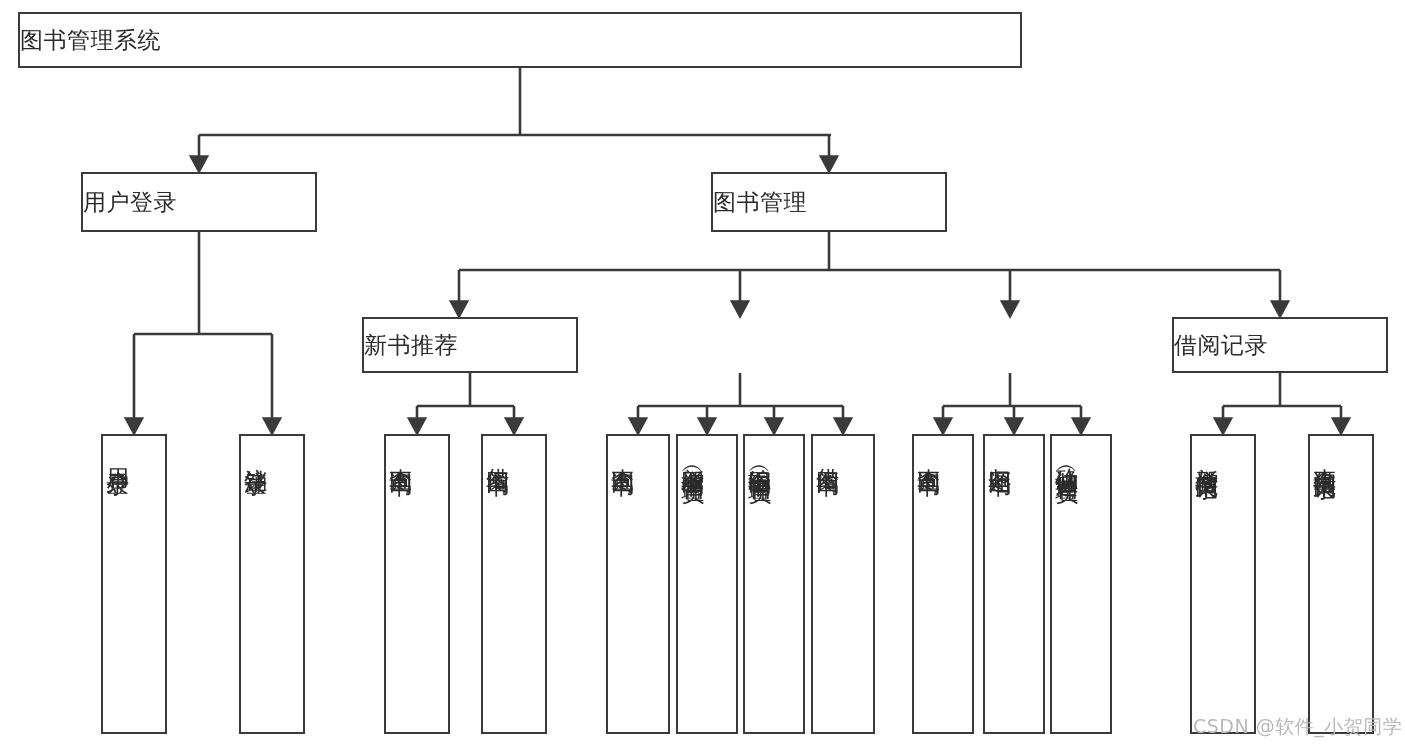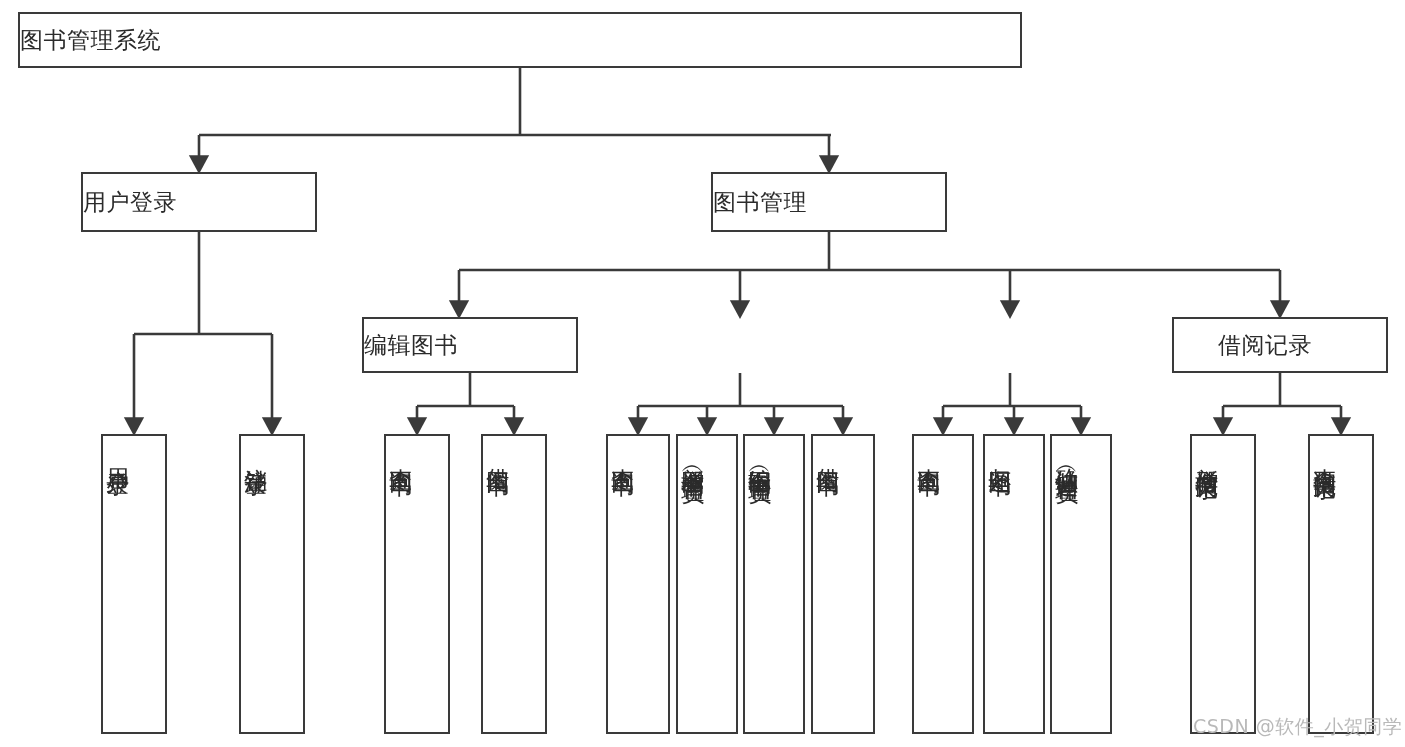--- a/index.html
+++ b/index.html
@@ -124,23 +124,23 @@
   </div>
 
   <div class="node" id="node-l2-0" style="left: 81px; top: 172px; width: 236px; height: 60px;">
     <span class="label">用户登录</span>
   </div>
   <div class="node" id="node-l2-1" style="left: 711px; top: 172px; width: 236px; height: 60px;">
     <span class="label">图书管理</span>
   </div>
 
   <div class="node" id="node-l3-0" style="left: 362px; top: 317px; width: 216px; height: 56px;">
-    <span class="label">编辑图书</span>
+    <span class="label">新书推荐</span>
   </div>
-  <div class="node" id="node-l3-3" style="left: 1172px; top: 317px; width: 216px; height: 56px; padding-left: 44px;">
+  <div class="node" id="node-l3-3" style="left: 1172px; top: 317px; width: 216px; height: 56px;">
     <span class="label">借阅记录</span>
   </div>
 
   <div class="node leaf" id="node-leaf-0" style="left: 101px; top: 434px; width: 66px; height: 300px;">
     <span class="label">用户登录</span>
   </div>
   <div class="node leaf" id="node-leaf-1" style="left: 239px; top: 434px; width: 66px; height: 300px;">
     <span class="label">注销登录</span>
   </div>
   <div class="node leaf" id="node-leaf-2" style="left: 384px; top: 434px; width: 66px; height: 300px;">

